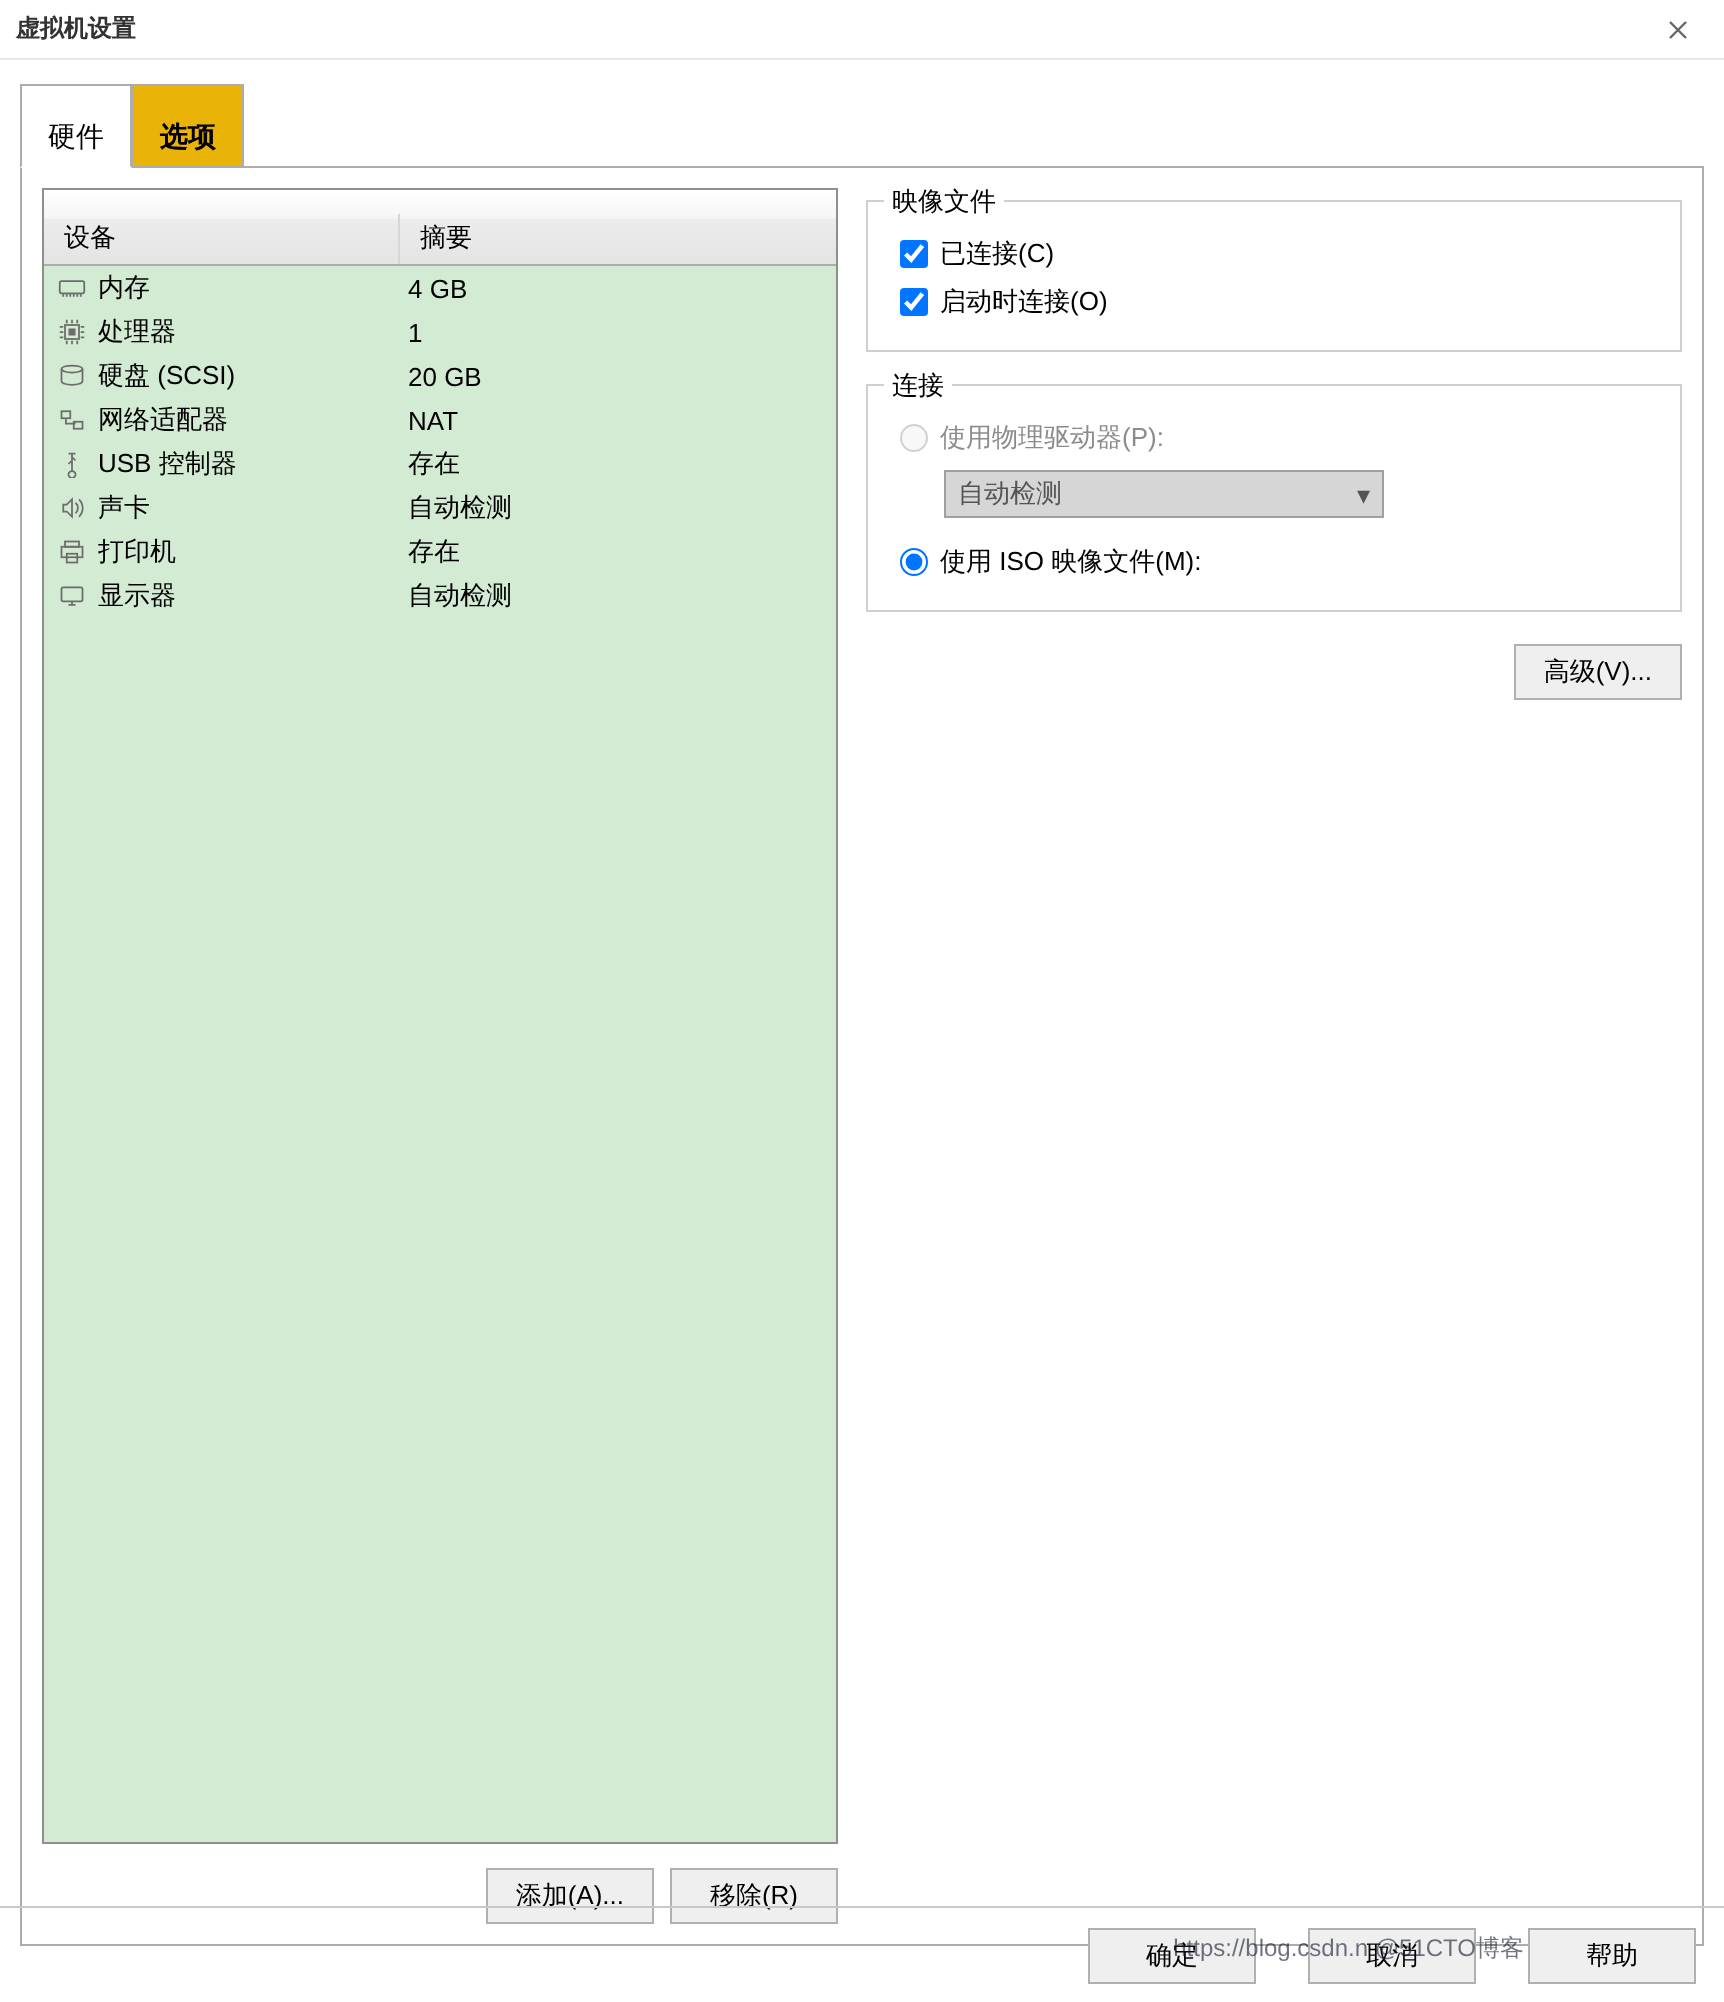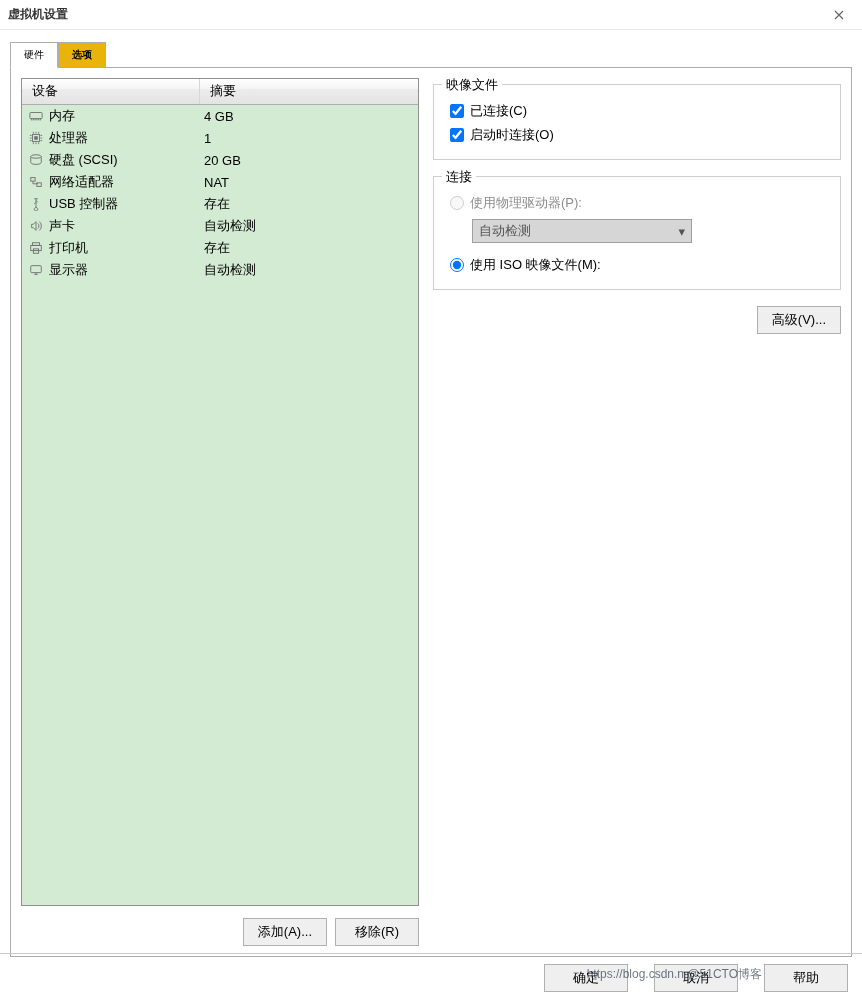--- a/index.html
+++ b/index.html
@@ -29,22 +29,22 @@
 }
 .tabs {
   padding: 12px 10px 0 10px;
   display: flex;
   gap: 0;
   position: relative;
 }
 .tab {
   border: 1px solid #adadad;
   border-bottom: none;
-  padding: 5px 13px 5px 13px;
-  font-size: 10px;
+  padding: 17px 13px 5px 13px;
+  font-size: 14px;
   background: #fff;
   position: relative;
   z-index: 2;
 }
 .tab.active {
   border-bottom: 1px solid #fff;
   margin-bottom: -1px;
 }
 .tab.inactive {
   background: #eab308;
@@ -71,20 +71,21 @@
   flex-direction: column;
 }
 .devlist-header {
   display: flex;
   background: linear-gradient(#fff, #f5f5f5 38%, #ececec 40%, #e4e4e4);
   border-bottom: 1px solid #adadad;
   font-size: 13px;
 }
 .devlist-header .col {
   padding: 3px 10px 4px 10px;
+  margin-top: 12px;
 }
 .devlist-header .col-device { width: 178px; border-right: 1px solid #d6d6d6; }
 .devlist-header .col-summary { flex: 1; }
 .devlist-body {
   flex: 1;
 }
 .devrow {
   display: flex;
   align-items: center;
   height: 22px;

